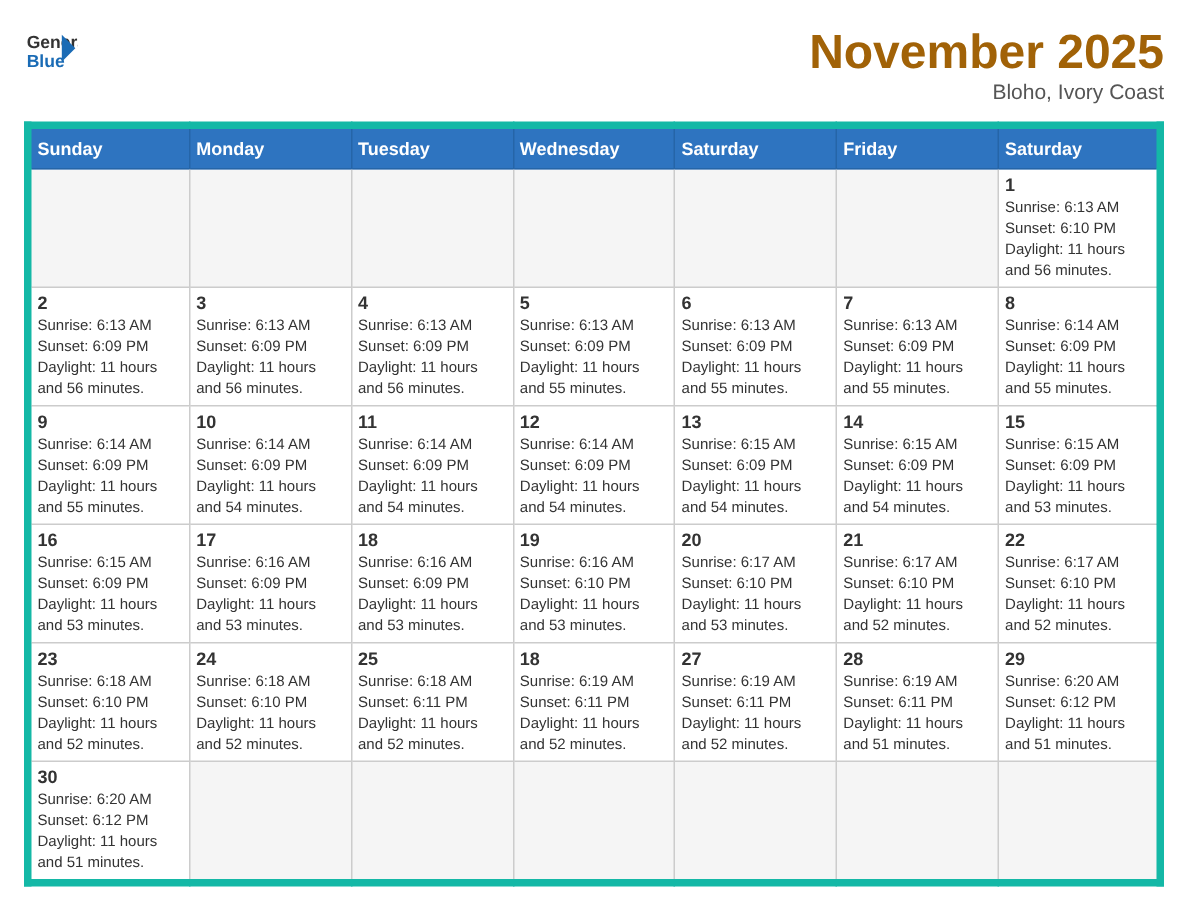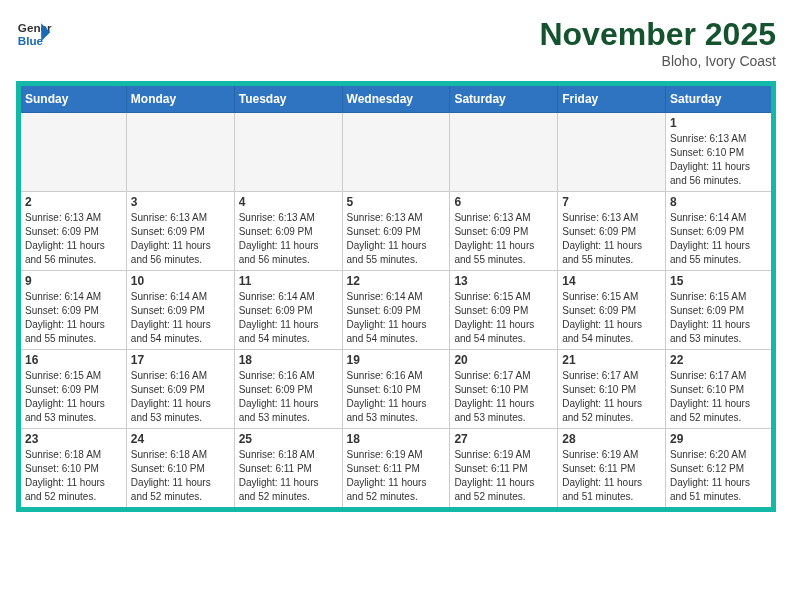--- a/index.html
+++ b/index.html
@@ -24,21 +24,21 @@
     .logo-icon {
       width: 36px;
       height: 36px;
     }
     .title-block {
       text-align: right;
     }
     .month-title {
       font-size: 32px;
       font-weight: bold;
-      color: #14532d;
+      color: #a16207;
     }
     .location {
       font-size: 14px;
       color: #555;
     }
     .calendar {
       width: 100%;
       border-collapse: collapse;
       border: 5px solid #14b8a6;
     }
@@ -244,14 +244,26 @@
       <td>
         <span class="day-number">28</span>
         <div class="day-info">Sunrise: 6:19 AM<br>Sunset: 6:11 PM<br>Daylight: 11 hours and 51 minutes.</div>
       </td>
       <td>
         <span class="day-number">29</span>
         <div class="day-info">Sunrise: 6:20 AM<br>Sunset: 6:12 PM<br>Daylight: 11 hours and 51 minutes.</div>
       </td>
     </tr>
 
+    <tr class="last-row">
+      <td class="has-data">
+        <span class="day-number">30</span>
+        <div class="day-info">Sunrise: 6:20 AM<br>Sunset: 6:12 PM<br>Daylight: 11 hours and 51 minutes.</div>
+      </td>
+      <td></td>
+      <td></td>
+      <td></td>
+      <td></td>
+      <td></td>
+      <td></td>
+    </tr>
   </tbody>
 </table>
 
 </body></html>

